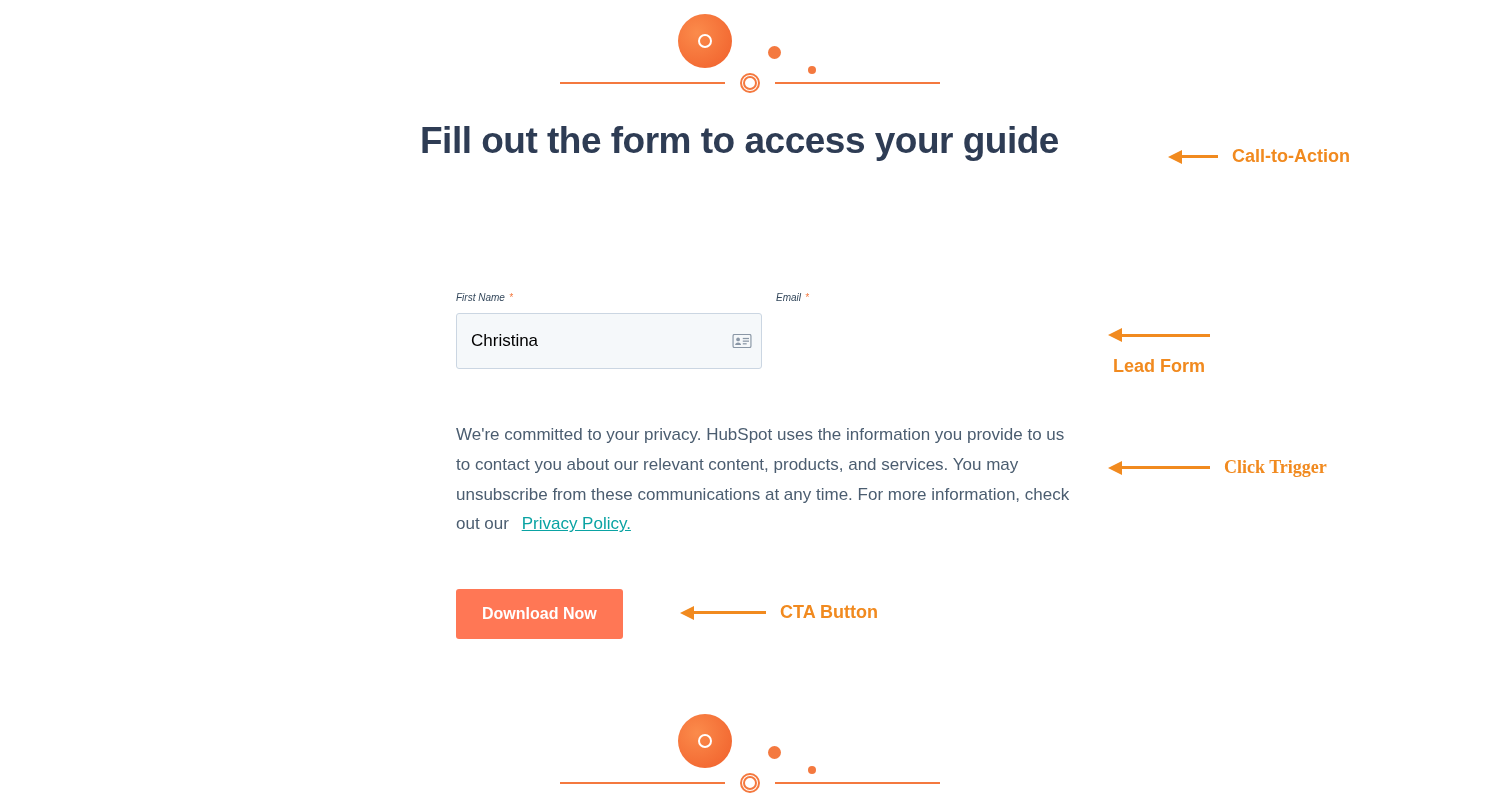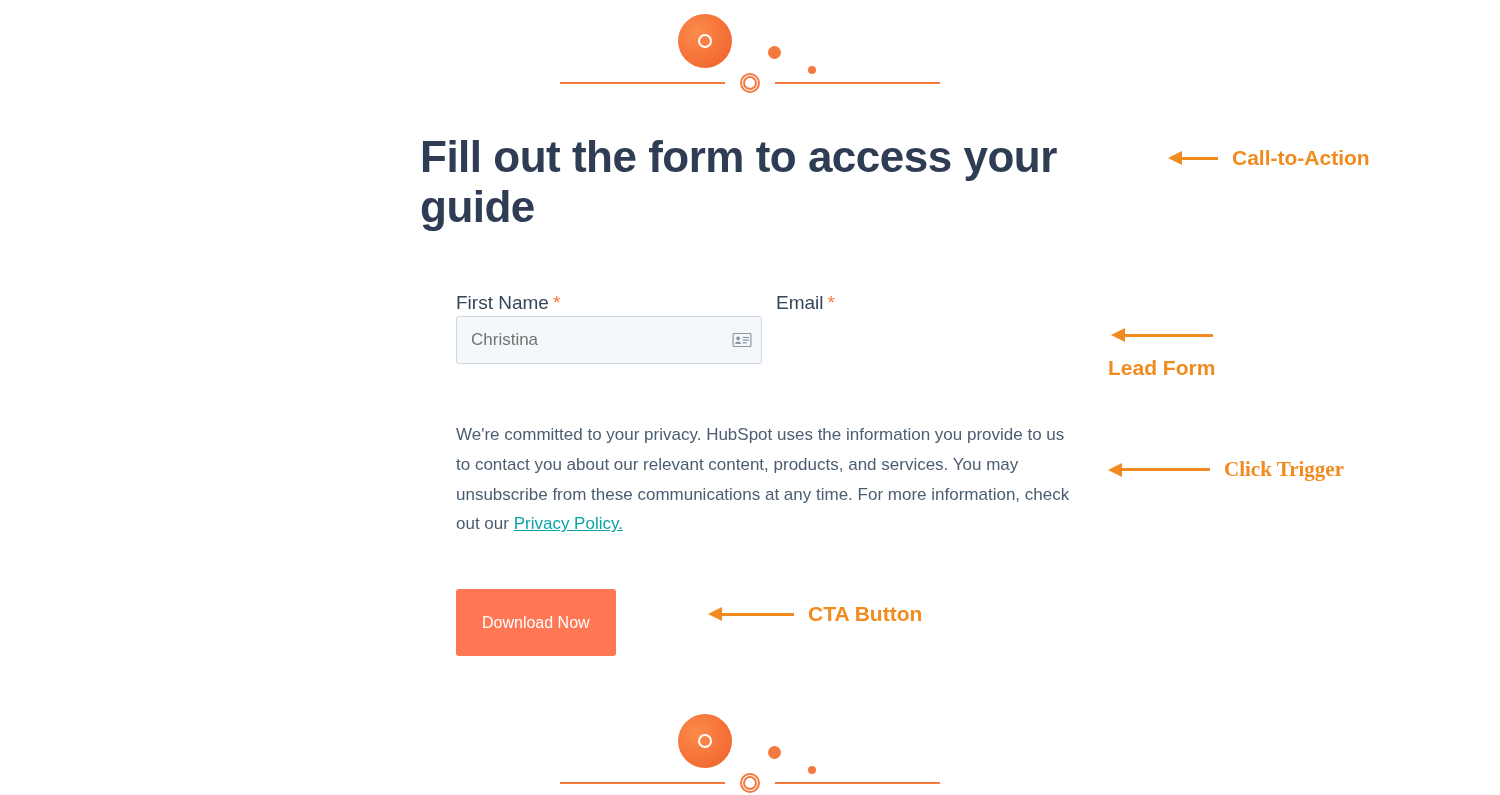--- a/index.html
+++ b/index.html
@@ -72,56 +72,57 @@
     position: absolute;
     top: 66px; left: 248px;
     width: 8px; height: 8px;
     border-radius: 50%;
     background: #f4793f;
   }
 
   
   .heading {
     position: absolute;
-    top: 132px;
+    top: 120px;
     left: 420px;
     width: 740px;
-    font-size: 44px;
+    font-size: 37px;
     font-weight: 800;
     color: #2e3c54;
     letter-spacing: -0.5px;
   }
 
   
   .form {
     position: absolute;
     top: 292px;
     left: 456px;
     width: 626px;
   }
   .fields {
     display: flex;
     gap: 14px;
   }
   .field { flex: 1; display: flex; flex-direction: column; }
   .field label {
-    font-size: 19px;
+    font-size: 10px;
     color: #33475b;
-    margin-bottom: 2px;
+    margin-bottom: 10px;
+    font-style: italic;
   }
   .field label .req { color: #f4793f; margin-left: 4px; }
   .field .input-wrap {
     position: relative;
   }
   .field input {
     width: 100%;
-    height: 48px;
+    height: 56px;
     padding: 0 14px;
     font-size: 17px;
-    color: #737373;
+    color: #000000;
     background: #f5f8fa;
     border: 1px solid #cbd6e2;
     border-radius: 3px;
     outline: none;
   }
   .field input::placeholder { color: #8fa2b5; }
   .autofill-icon {
     position: absolute;
     right: 10px; top: 50%; transform: translateY(-50%);
     width: 20px; height: 14px;
@@ -133,47 +134,48 @@
     position: absolute;
     top: 420px;
     left: 456px;
     width: 626px;
     font-size: 17px;
     line-height: 1.75;
     color: #4b5d70;
   }
   .privacy a {
     color: #0aa3a3;
+    margin-left: 8px;
   }
 
   
   .cta {
     position: absolute;
     top: 589px;
     left: 456px;
-    height: 67px;
+    height: 50px;
     padding: 0 26px;
     background: #ff7755;
     color: #fff;
     font-size: 16px;
-    font-weight: 400;
+    font-weight: 700;
     border: none;
     border-radius: 3px;
     cursor: pointer;
   }
 
   
   .annot {
     position: absolute;
     display: flex;
     align-items: center;
     gap: 14px;
     color: #f18a1f;
     font-weight: 700;
-    font-size: 21px;
+    font-size: 18px;
   }
   .annot .label { white-space: nowrap; }
   .arrow {
     display: flex;
     align-items: center;
   }
   .arrow .head-left {
     width: 0; height: 0;
     border-top: 7px solid transparent;
     border-bottom: 7px solid transparent;
@@ -185,21 +187,21 @@
   }
   .annot-cta-heading { top: 146px; left: 1168px; }
   .annot-cta-heading .shaft { width: 36px; }
 
   .annot-lead-form { top: 328px; left: 1108px; flex-direction: column; }
   .annot-lead-form .shaft { width: 88px; }
 
   .annot-click-trigger { top: 457px; left: 1108px; font-family: Liberation Serif, serif; }
   .annot-click-trigger .shaft { width: 88px; }
 
-  .annot-cta-button { top: 602px; left: 708px; }
+  .annot-cta-button { top: 602px; left: 680px; }
   .annot-cta-button .shaft { width: 72px; }
 </style>
 </head>
 <body>
 
 <div class="divider top">
   <div class="rule-left"></div>
   <div class="rule-right"></div>
   <div class="ring"></div>
   <div class="big-dot"></div>

